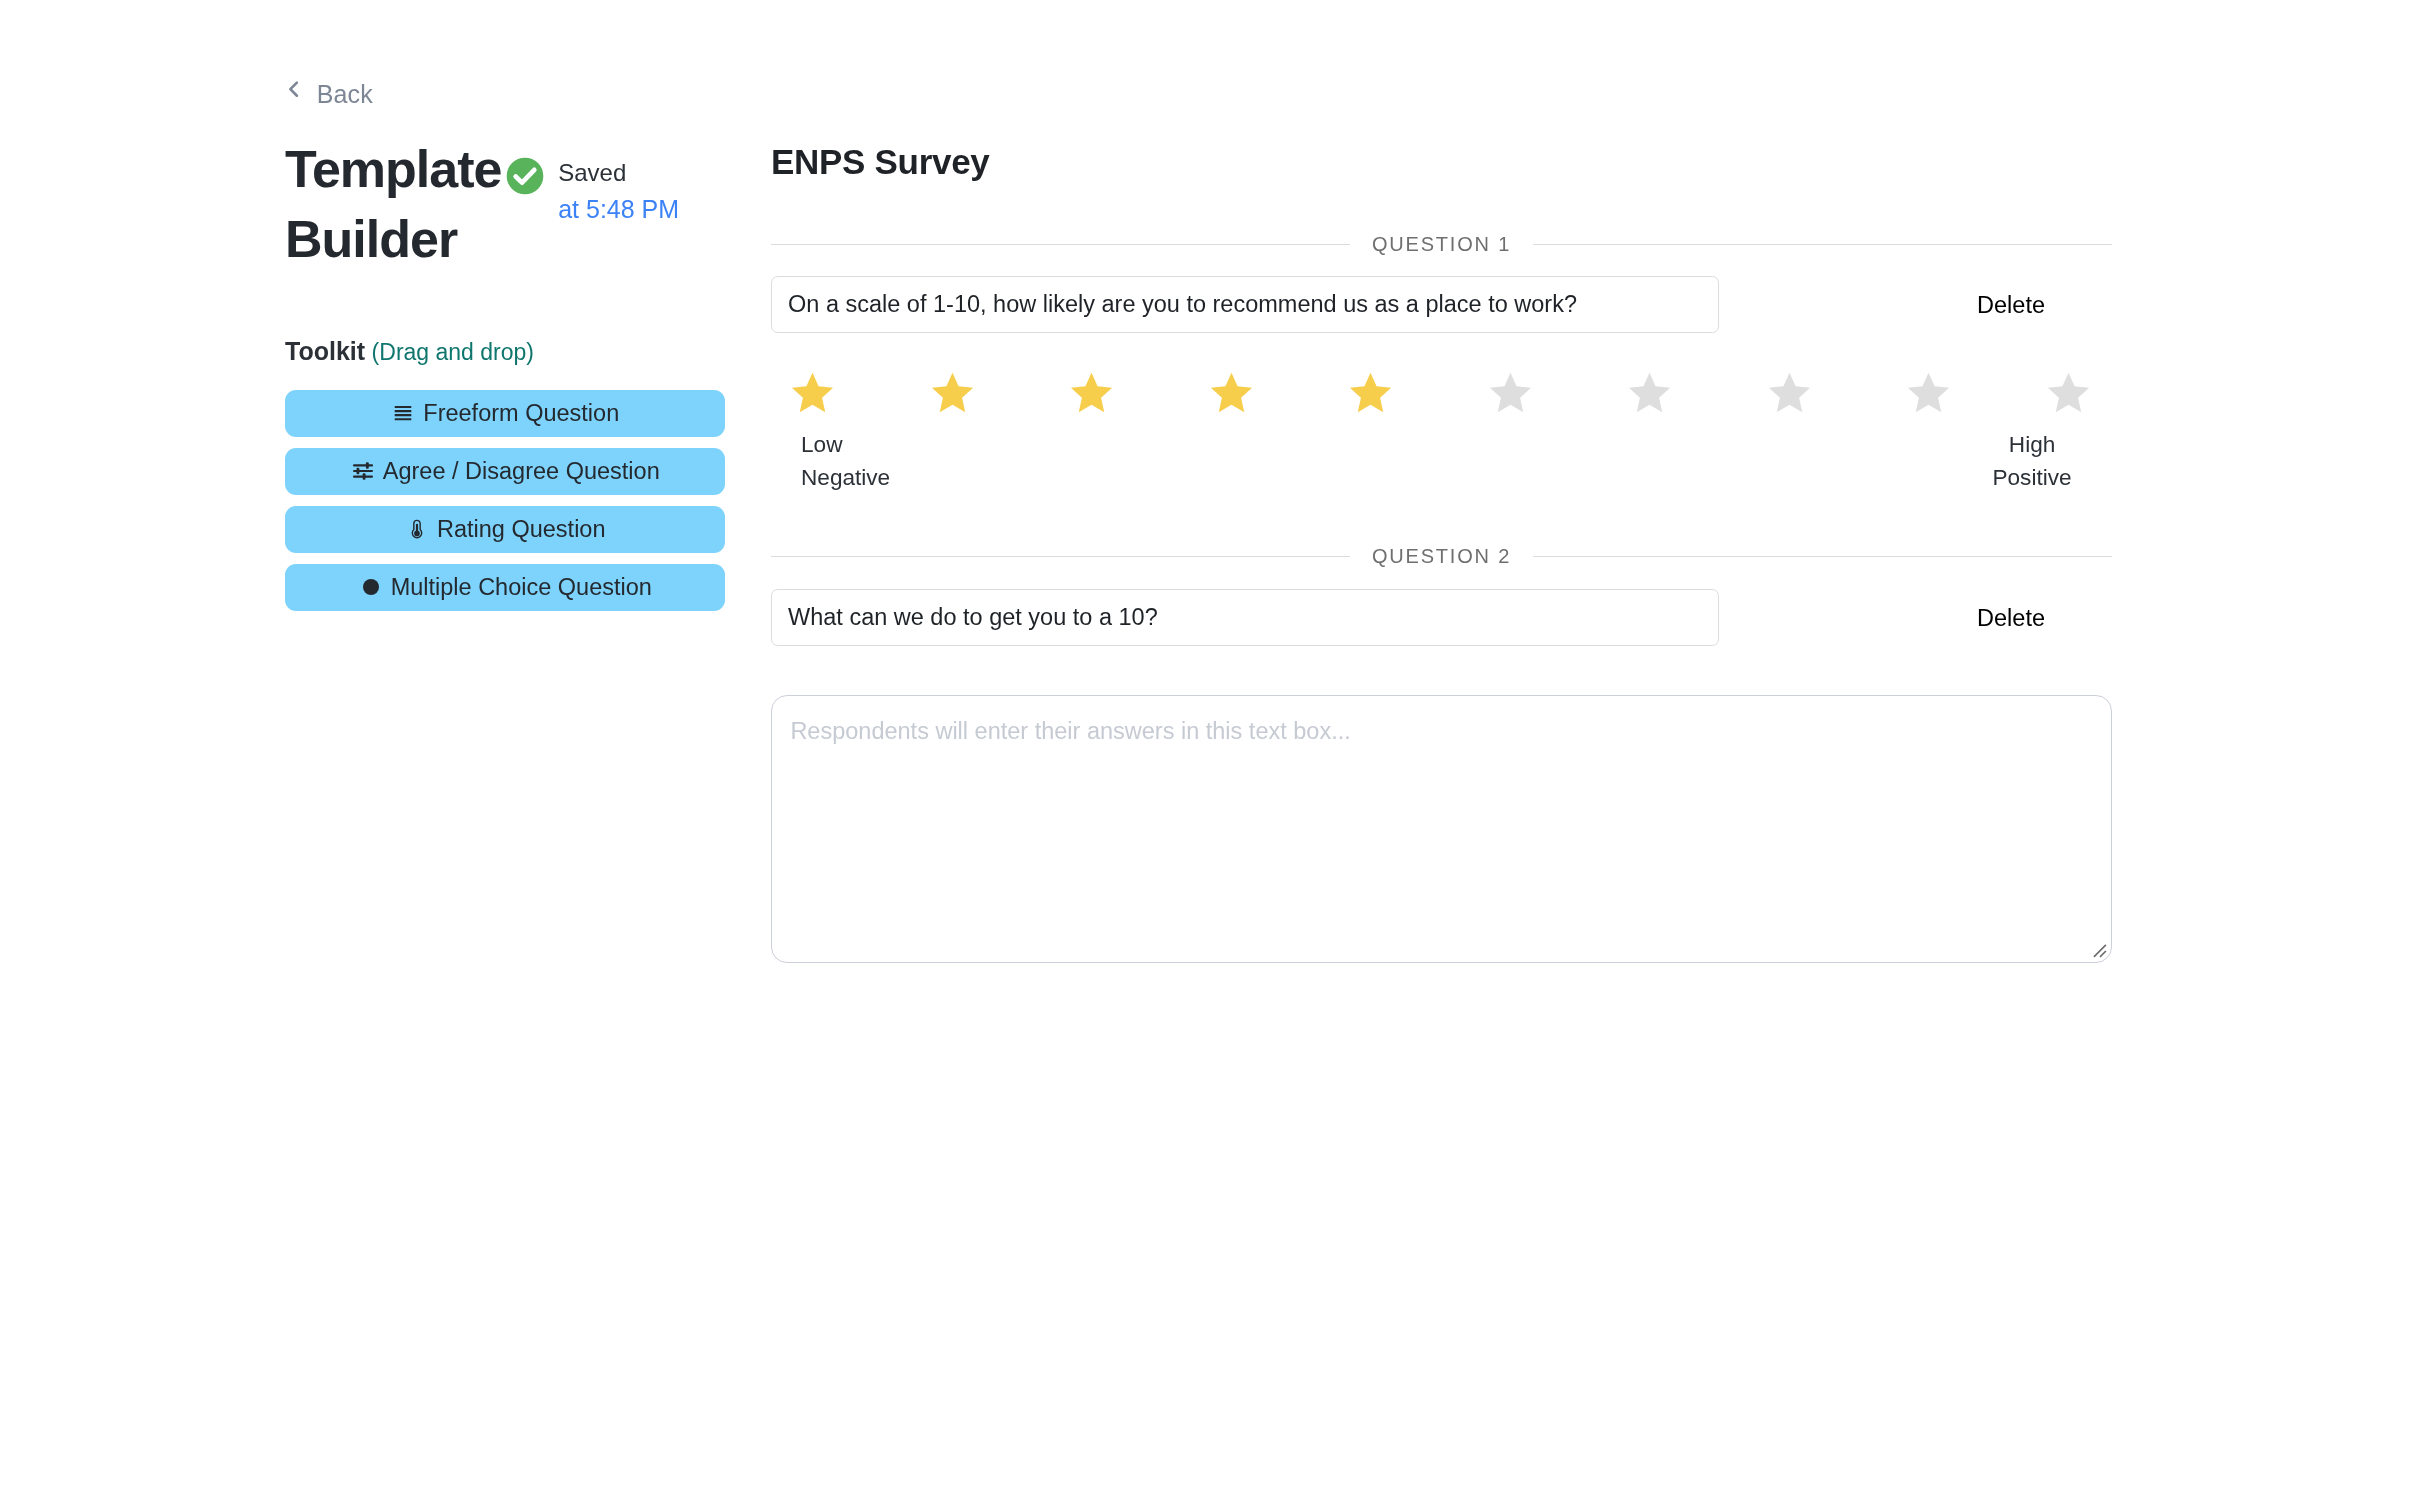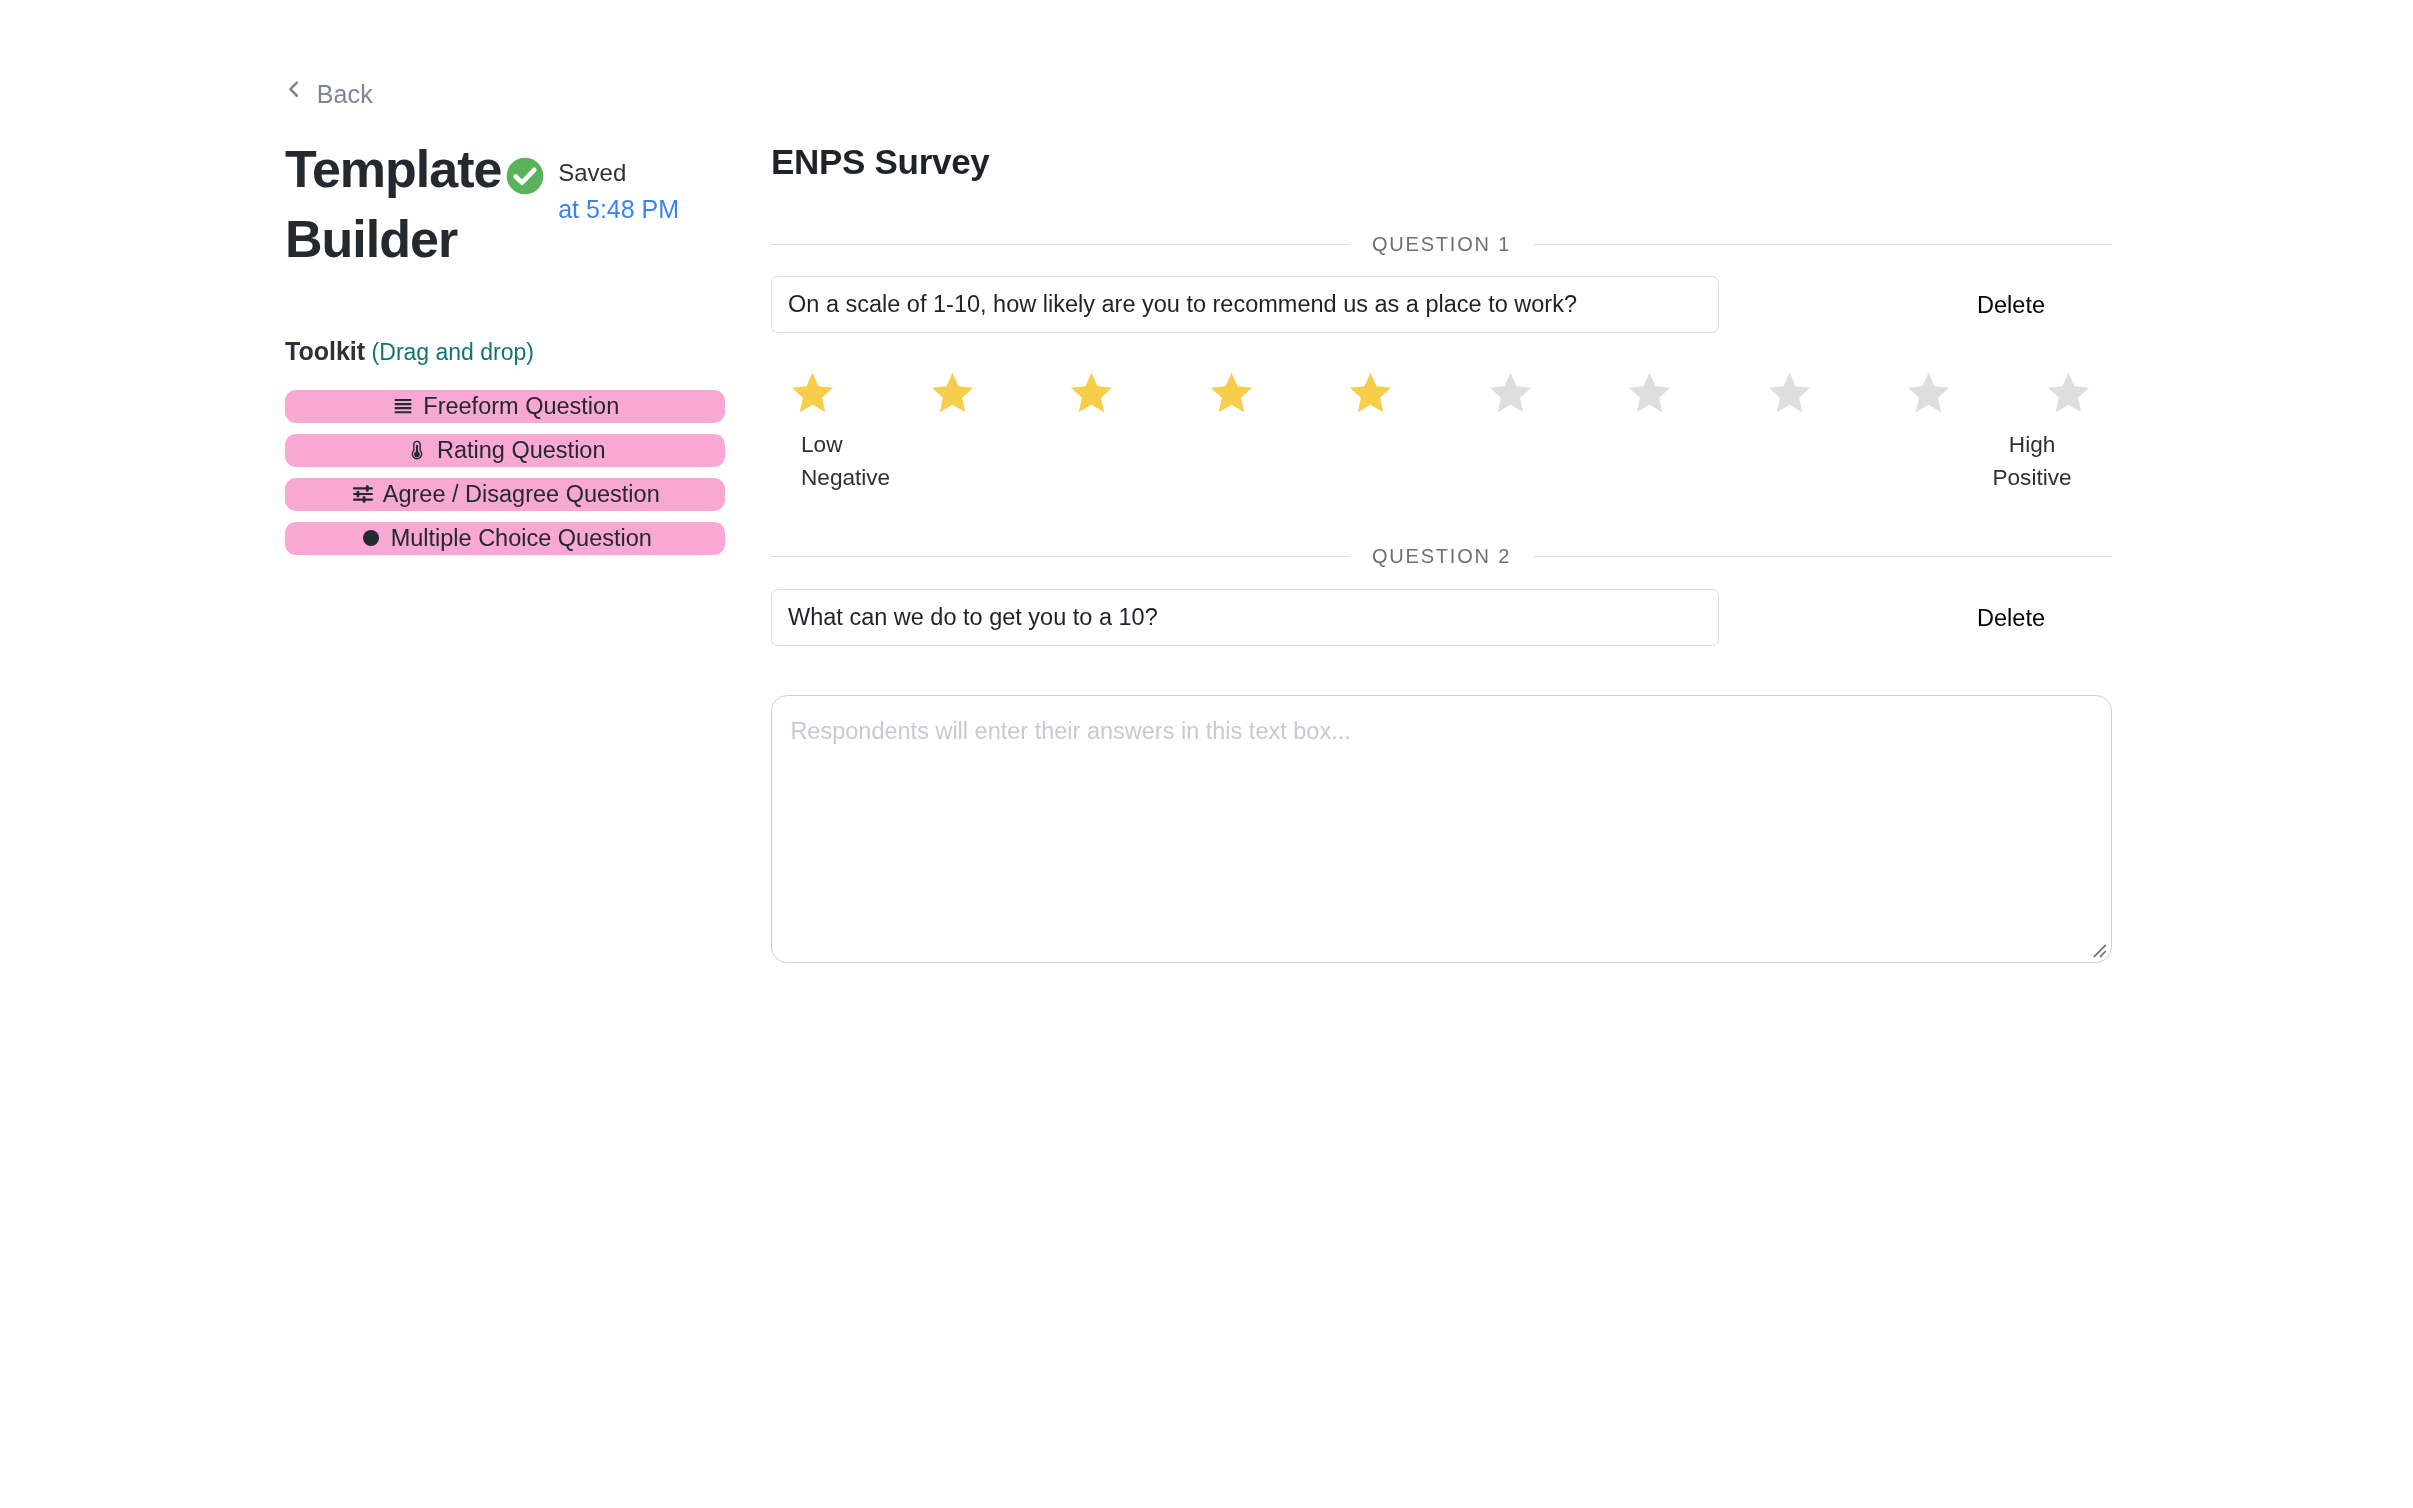--- a/index.html
+++ b/index.html
@@ -33,21 +33,21 @@
   .saved-text { padding-top:2.5px; }
   .saved-main { font-size:24px; color:#2b3137; line-height:1.2; }
   .saved-time { font-size:25px; color:#3b82f6; margin-top:6.7px; line-height:1.2; }
 
   .toolkit-heading { margin-top:72px; color:#2b3137; font-size:23.5px; }
   .toolkit-heading .strong { font-weight:600; font-size:25px; }
   .toolkit-heading .sub { font-size:23px; color:#0f766e; }
 
   .toolkit-list { margin-top:23.5px; display:flex; flex-direction:column; gap:11px; width:440px; }
   .tool-btn {
-    background:#f9a8d4; border-radius:11px; height:33px;
+    background:#7dd3fc; border-radius:11px; height:47px;
     display:flex; align-items:center; justify-content:center; gap:7.5px;
     font-size:23.5px; color:#24292f; cursor:grab; user-select:none;
   }
   .tool-icon { display:inline-flex; align-items:center; justify-content:center; width:25px; height:25px; flex:none; }
 
   
   .main { position:absolute; left:771px; top:142px; width:1341px; }
   .survey-title { font-size:35px; font-weight:700; color:#1f2328; letter-spacing:-0.3px; }
 
   .q-divider { position:relative; margin-top:52px; height:20px; display:flex; align-items:center; }
@@ -125,49 +125,49 @@
           <svg width="20" height="20" viewBox="0 0 24 24">
             <g fill="#24292f">
                 <rect x="2" y="3.5" width="20" height="2.6" rx="0.6"></rect>
                 <rect x="2" y="8.4" width="20" height="2.6" rx="0.6"></rect>
                 <rect x="2" y="13.3" width="20" height="2.6" rx="0.6"></rect>
                 <rect x="2" y="18.2" width="20" height="2.6" rx="0.6"></rect>
               </g>
           </svg>
         </span>
         <span>Freeform Question</span>
-      </div>
-
-      <div class="tool-btn">
-        <span class="tool-icon">
-          <svg width="20" height="20" viewBox="0 0 24 24">
-            <path d="M12 1.6c-2.1 0-3.8 1.7-3.8 3.8v7.3a5.6 5.6 0 1 0 7.6 0V5.4c0-2.1-1.7-3.8-3.8-3.8z" fill="none" stroke="#24292f" stroke-width="1.7"></path>
-            <rect x="10.7" y="5.6" width="2.6" height="10" rx="1.3" fill="#24292f"></rect>
-            <circle cx="12" cy="17.3" r="3.4" fill="#24292f"></circle>
-          </svg>
-        </span>
-        <span>Rating Question</span>
       </div>
 
       <div class="tool-btn">
         <span class="tool-icon">
           <svg width="22" height="20" viewBox="0 0 26 24">
             <g fill="#24292f">
               <rect x="1" y="4" width="24" height="2.6" rx="1.2"></rect>
               <rect x="1" y="10.7" width="24" height="2.6" rx="1.2"></rect>
               <rect x="1" y="17.4" width="24" height="2.6" rx="1.2"></rect>
               <rect x="16.5" y="1.4" width="3.4" height="7.8" rx="1.2"></rect>
               <rect x="5.2" y="8.1" width="3.4" height="7.8" rx="1.2"></rect>
               <rect x="12.6" y="14.8" width="3.4" height="7.8" rx="1.2"></rect>
             </g>
           </svg>
         </span>
         <span>Agree / Disagree Question</span>
       </div>
 
+      <div class="tool-btn">
+        <span class="tool-icon">
+          <svg width="20" height="20" viewBox="0 0 24 24">
+            <path d="M12 1.6c-2.1 0-3.8 1.7-3.8 3.8v7.3a5.6 5.6 0 1 0 7.6 0V5.4c0-2.1-1.7-3.8-3.8-3.8z" fill="none" stroke="#24292f" stroke-width="1.7"></path>
+            <rect x="10.7" y="5.6" width="2.6" height="10" rx="1.3" fill="#24292f"></rect>
+            <circle cx="12" cy="17.3" r="3.4" fill="#24292f"></circle>
+          </svg>
+        </span>
+        <span>Rating Question</span>
+      </div>
+
 
       <div class="tool-btn">
         <span class="tool-icon">
           <svg width="20" height="20" viewBox="0 0 24 24">
               <circle cx="12" cy="12" r="9.6" fill="#24292f"></circle>
             </svg>
         </span>
         <span>Multiple Choice Question</span>
       </div>
 

